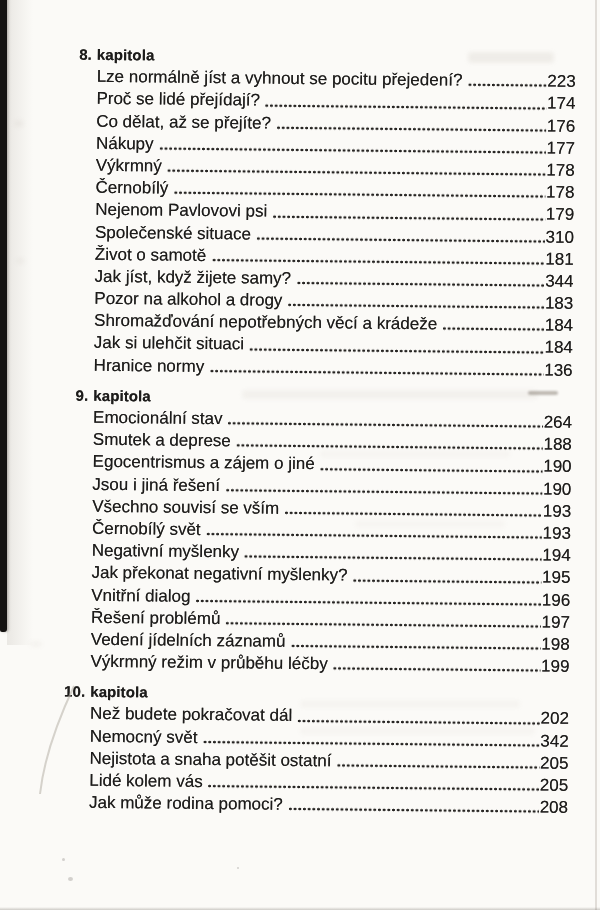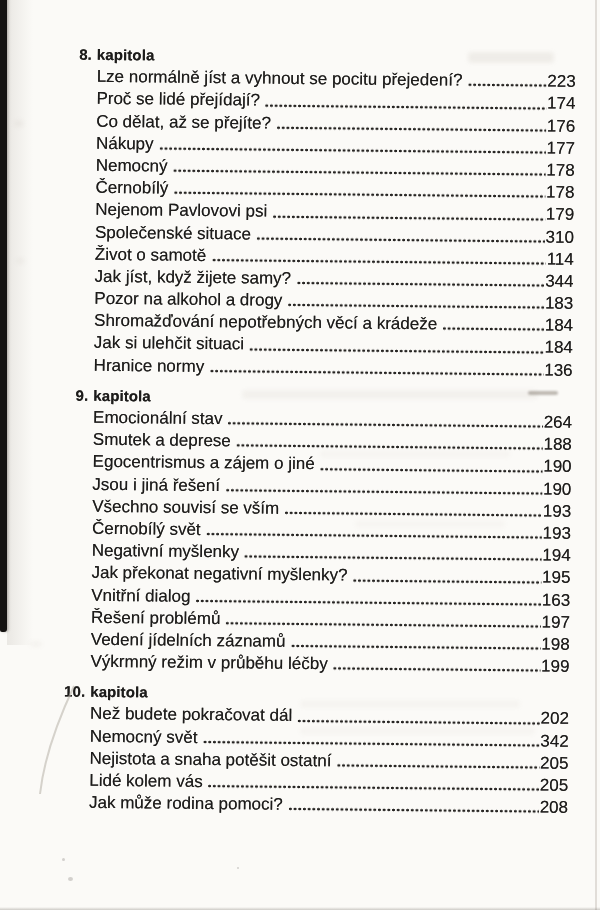--- a/index.html
+++ b/index.html
@@ -106,21 +106,21 @@
           <span class="title">Co dělat, až se přejíte?</span>
           <span class="leader"></span>
           <span class="pagenum">176</span>
         </div>
         <div class="entry">
           <span class="title">Nákupy</span>
           <span class="leader"></span>
           <span class="pagenum">177</span>
         </div>
         <div class="entry">
-          <span class="title">Nemocný</span>
+          <span class="title">Výkrmný</span>
           <span class="leader"></span>
           <span class="pagenum">178</span>
         </div>
         <div class="entry">
           <span class="title">Černobílý</span>
           <span class="leader"></span>
           <span class="pagenum">178</span>
         </div>
         <div class="entry">
           <span class="title">Nejenom Pavlovovi psi</span>
@@ -128,21 +128,21 @@
           <span class="pagenum">179</span>
         </div>
         <div class="entry">
           <span class="title">Společenské situace</span>
           <span class="leader"></span>
           <span class="pagenum">310</span>
         </div>
         <div class="entry">
           <span class="title">Život o samotě</span>
           <span class="leader"></span>
-          <span class="pagenum">114</span>
+          <span class="pagenum">181</span>
         </div>
         <div class="entry">
           <span class="title">Jak jíst, když žijete samy?</span>
           <span class="leader"></span>
           <span class="pagenum">344</span>
         </div>
         <div class="entry">
           <span class="title">Pozor na alkohol a drogy</span>
           <span class="leader"></span>
           <span class="pagenum">183</span>
@@ -204,21 +204,21 @@
           <span class="pagenum">194</span>
         </div>
         <div class="entry">
           <span class="title">Jak překonat negativní myšlenky?</span>
           <span class="leader"></span>
           <span class="pagenum">195</span>
         </div>
         <div class="entry">
           <span class="title">Vnitřní dialog</span>
           <span class="leader"></span>
-          <span class="pagenum">163</span>
+          <span class="pagenum">196</span>
         </div>
         <div class="entry">
           <span class="title">Řešení problémů</span>
           <span class="leader"></span>
           <span class="pagenum">197</span>
         </div>
         <div class="entry">
           <span class="title">Vedení jídelních záznamů</span>
           <span class="leader"></span>
           <span class="pagenum">198</span>

